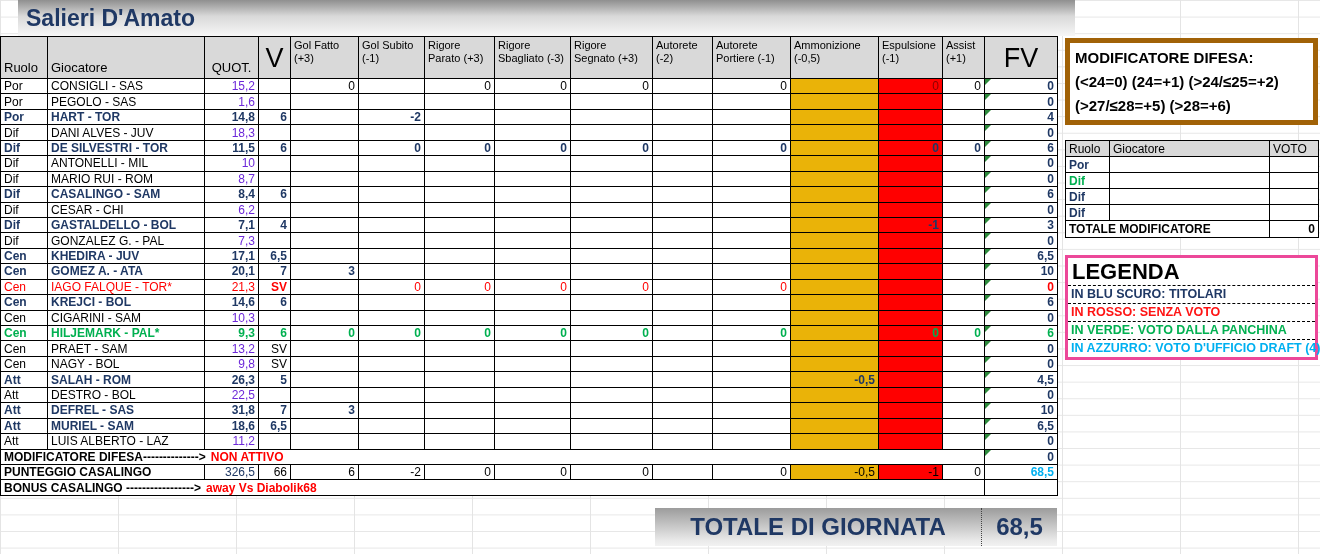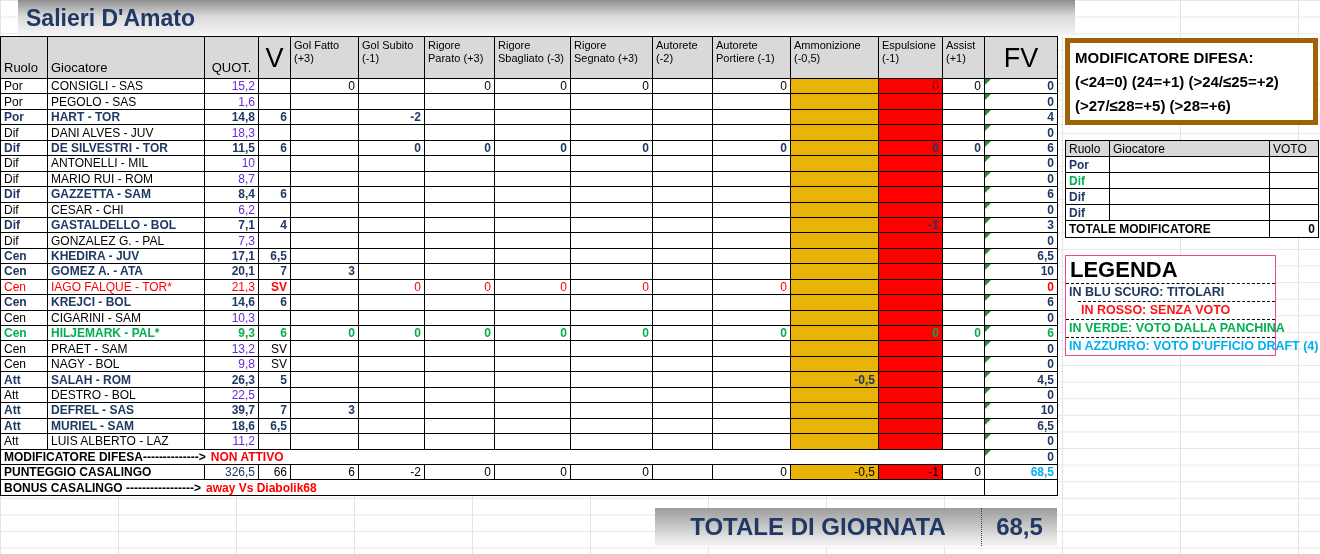--- a/index.html
+++ b/index.html
@@ -72,27 +72,27 @@
   #mod-table td,#mod-table th{
     border:1px solid #000;box-sizing:border-box;overflow:hidden;white-space:nowrap;
     padding:0 3px;height:16px;line-height:14px;text-align:left;
   }
   #mod-table th{background:#D9D9D9;font-weight:400;font-size:12px;}
   #mod-table .mr-titolare{color:#1F3864;font-weight:bold;}
   #mod-table .mr-panchina{color:#00B050;font-weight:bold;}
   #mod-table .mt-total{font-weight:bold;color:#000;height:17px;}
   #mod-table .mt-total-val{text-align:right;font-weight:bold;}
   #legend{
-    position:absolute;left:1065px;top:255px;width:211px;box-sizing:border-box;
-    border:1px solid #ec4899;background:#fff;
+    position:absolute;left:1065px;top:255px;width:253px;box-sizing:border-box;
+    border:3px solid #ec4899;background:#fff;
   }
   .legend-title{font-size:22px;font-weight:bold;color:#000;padding:1px 4px 0 4px;line-height:26px;}
   .legend-item{border-top:1px dashed #000;padding:1px 3px;font-size:12.5px;font-weight:bold;white-space:nowrap;line-height:15px;}
   .lg-blu{color:#1F3864;}
-  .lg-rosso{color:#FF1414;margin-left:12px;}
+  .lg-rosso{color:#FF1414;}
   .lg-verde{color:#00B050;}
   .lg-viola{color:#7030A0;}
   .lg-azzurro{color:#00B0F0;}
   
   #totale-banner{
     position:absolute;left:655px;top:508px;width:402px;height:38px;box-sizing:border-box;
     background:linear-gradient(180deg,#9c9c9c 0%,#e9e9e9 85%,#f2f2f2 100%);
     display:flex;align-items:center;color:#1F3864;font-weight:bold;
   }
   #totale-banner .tb-label{width:326px;text-align:center;font-size:24px;}
@@ -258,21 +258,21 @@
         <td class="c-num"></td>
         <td class="c-num"></td>
         <td class="c-num"></td>
         <td class="c-num c-amm"></td>
         <td class="c-num c-esp"></td>
         <td class="c-num"></td>
         <td class="c-num c-fv">0</td>
       </tr>
       <tr class="row-titolare">
         <td class="c-left">Dif</td>
-        <td class="c-left">GAZZETTA - SAM</td>
+        <td class="c-left">CASALINGO - SAM</td>
         <td class="c-num c-quot">8,4</td>
         <td class="c-num c-v">6</td>
         <td class="c-num"></td>
         <td class="c-num"></td>
         <td class="c-num"></td>
         <td class="c-num"></td>
         <td class="c-num"></td>
         <td class="c-num"></td>
         <td class="c-num"></td>
         <td class="c-num c-amm"></td>
@@ -497,21 +497,21 @@
         <td class="c-num"></td>
         <td class="c-num"></td>
         <td class="c-num c-amm"></td>
         <td class="c-num c-esp"></td>
         <td class="c-num"></td>
         <td class="c-num c-fv">0</td>
       </tr>
       <tr class="row-titolare">
         <td class="c-left">Att</td>
         <td class="c-left">DEFREL - SAS</td>
-        <td class="c-num c-quot">39,7</td>
+        <td class="c-num c-quot">31,8</td>
         <td class="c-num c-v">7</td>
         <td class="c-num">3</td>
         <td class="c-num"></td>
         <td class="c-num"></td>
         <td class="c-num"></td>
         <td class="c-num"></td>
         <td class="c-num"></td>
         <td class="c-num"></td>
         <td class="c-num c-amm"></td>
         <td class="c-num c-esp"></td>

